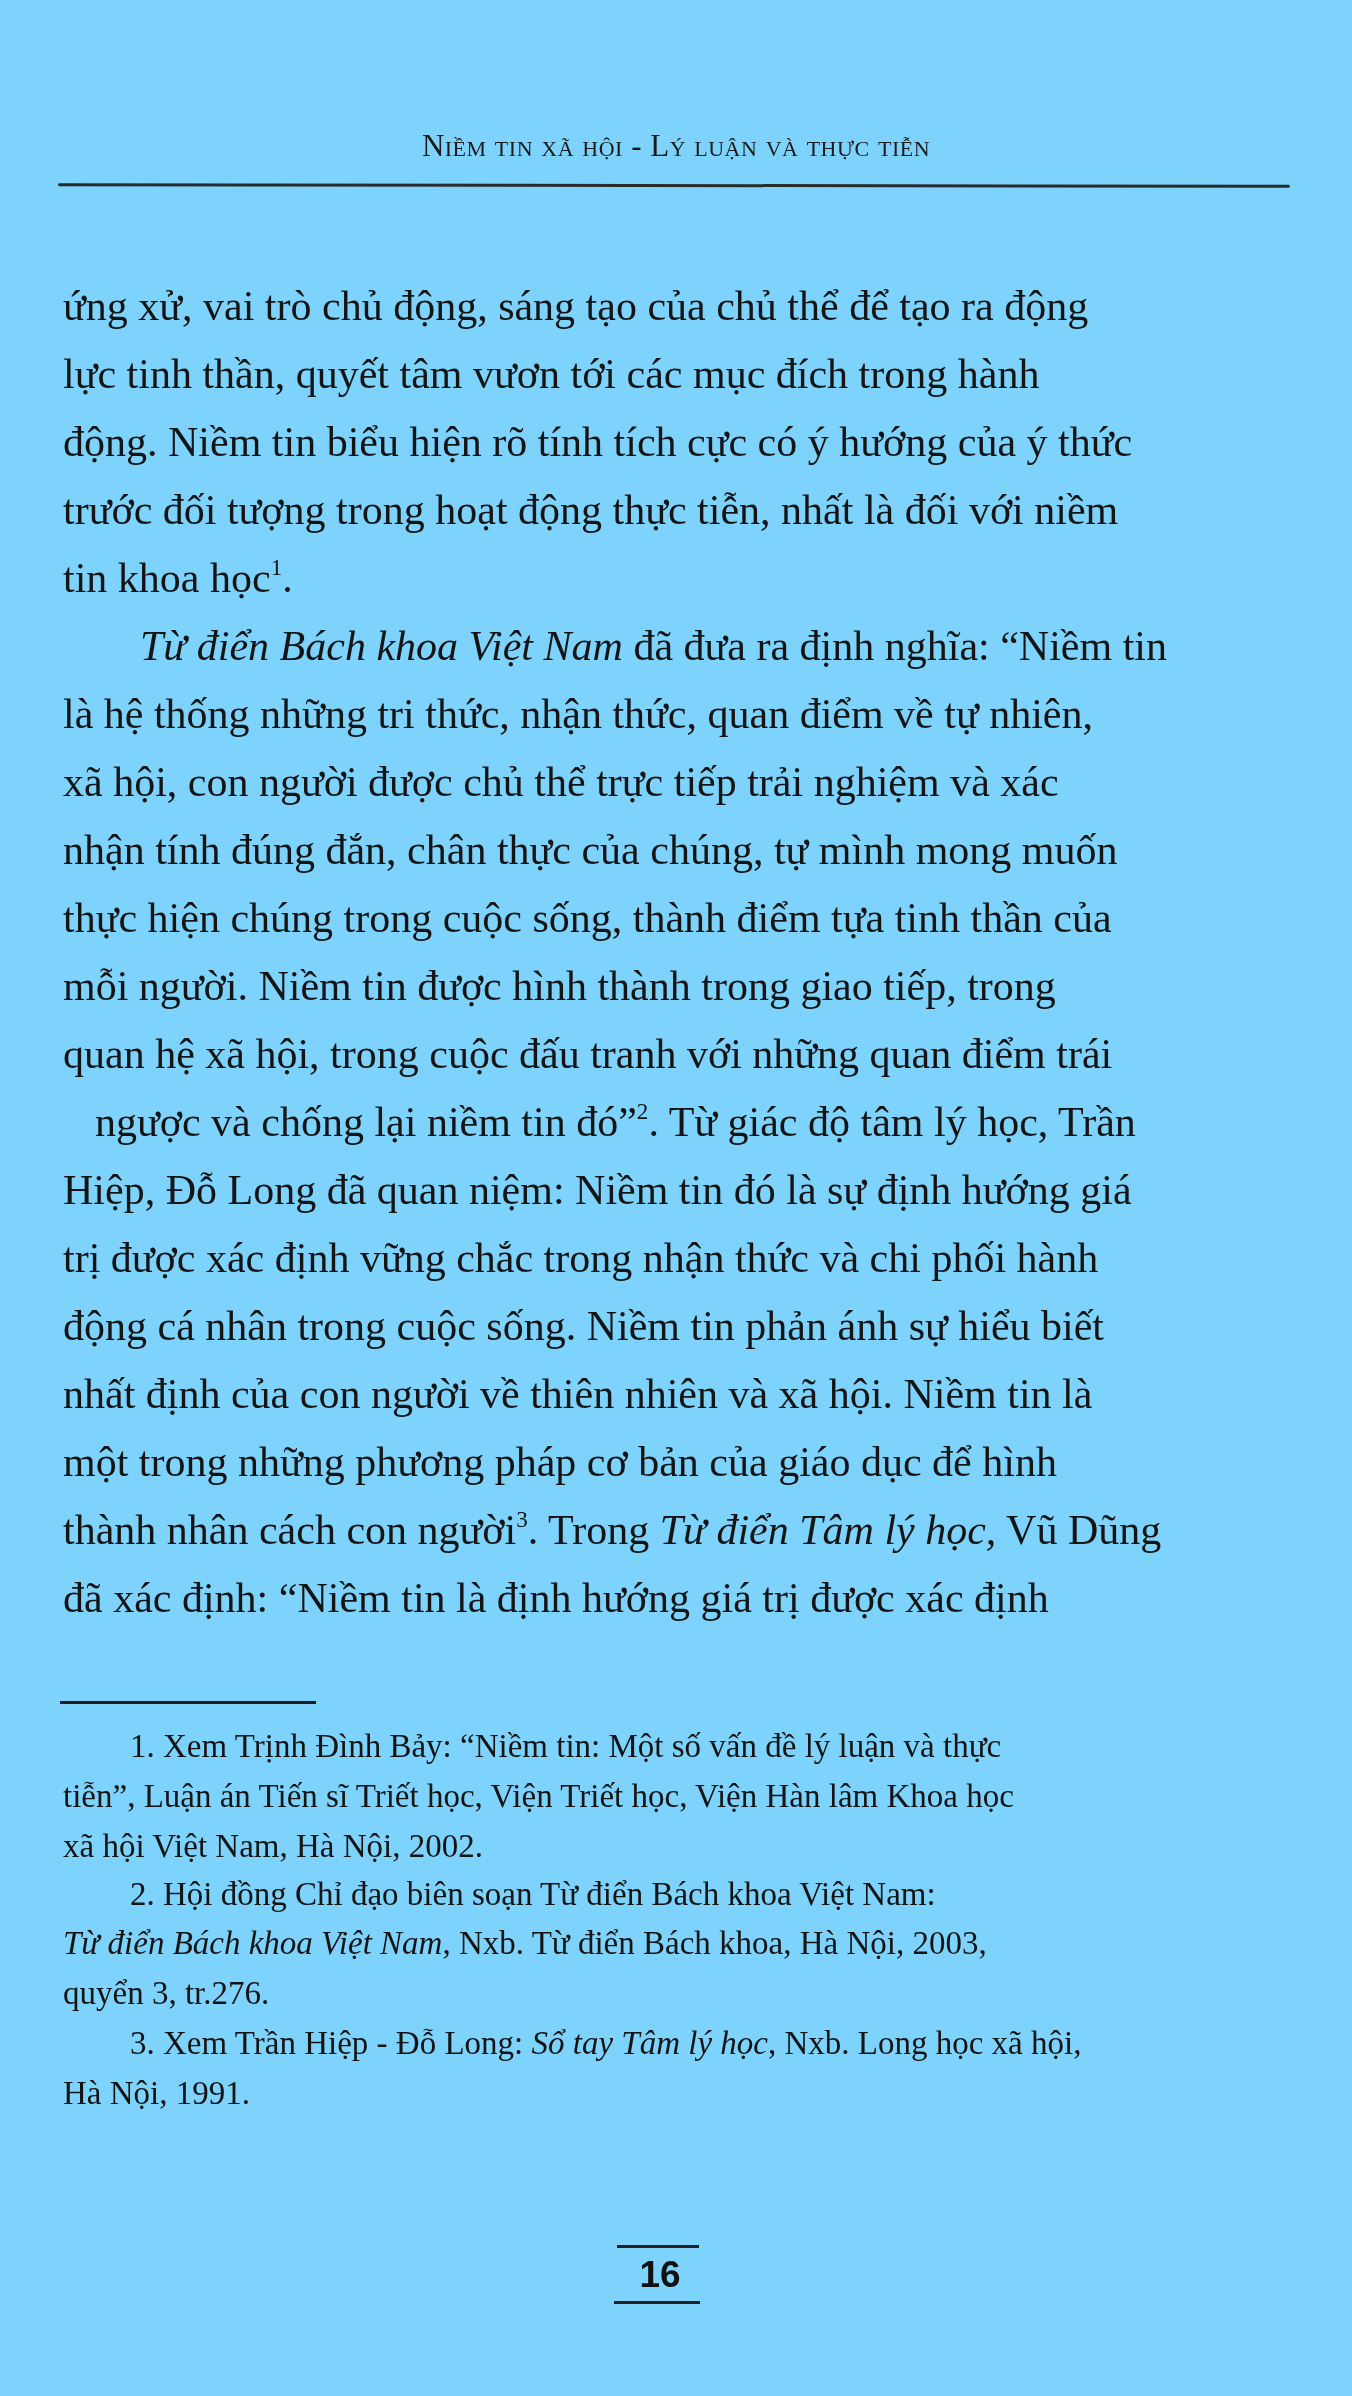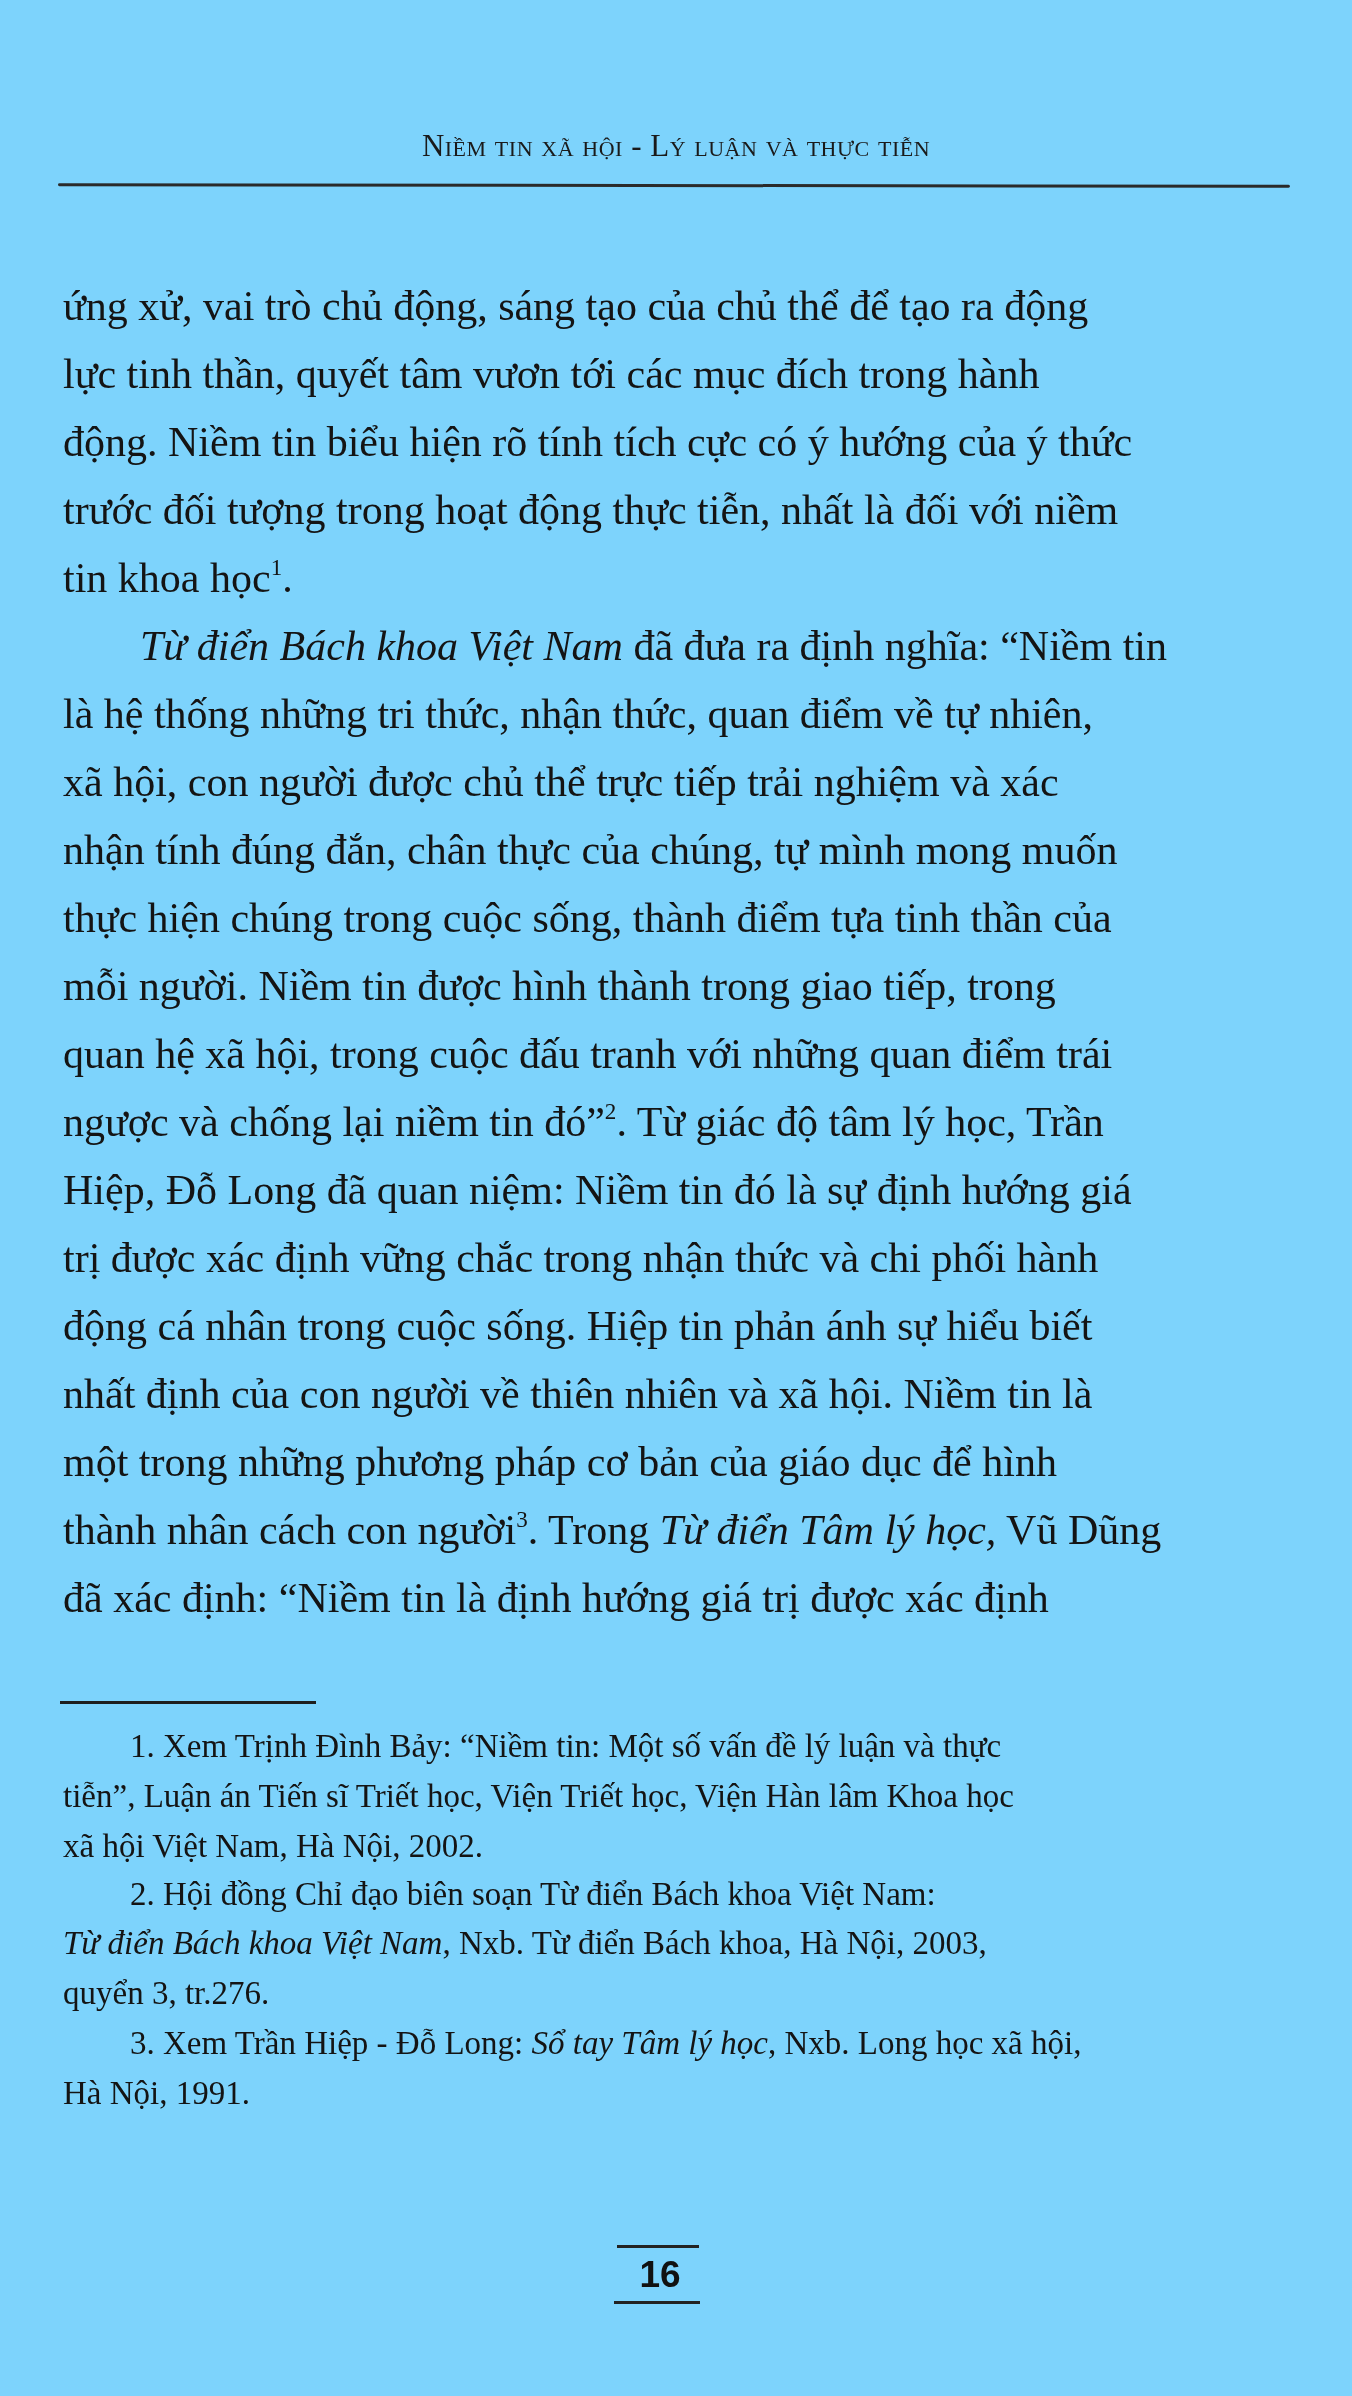--- a/index.html
+++ b/index.html
@@ -54,24 +54,24 @@
   <div class="line" style="top: 417px; word-spacing: 0px; text-align: left; text-align-last: left;"><span style="white-space: nowrap;">động. Niềm tin biểu hiện rõ tính tích cực có ý hướng của ý thức</span></div>
   <div class="line last" style="top:553px"><span>tin khoa học</span><sup>1</sup><span>.</span></div>
 
   <div class="line indent" style="top: 621px; word-spacing: 0.00130208px; text-align: left; text-align-last: left;"><span style="white-space: nowrap;"><i>Từ điển Bách khoa Việt Nam</i><span> đã đưa ra định nghĩa: “Niềm tin</span></span></div>
   <div class="line" style="top: 689px; word-spacing: 0px; text-align: right; text-align-last: left;"><span style="white-space: nowrap;">là hệ thống những tri thức, nhận thức, quan điểm về tự nhiên,</span></div>
   <div class="line" style="top: 757px; word-spacing: 0px; text-align: left; text-align-last: left;"><span style="white-space: nowrap;">xã hội, con người được chủ thể trực tiếp trải nghiệm và xác</span></div>
   <div class="line" style="top: 825px; word-spacing: 0px; text-align: right; text-align-last: left;"><span style="white-space: nowrap;">nhận tính đúng đắn, chân thực của chúng, tự mình mong muốn</span></div>
   <div class="line" style="top: 893px; word-spacing: 0px; text-align: left; text-align-last: left;"><span style="white-space: nowrap;">thực hiện chúng trong cuộc sống, thành điểm tựa tinh thần của</span></div>
   <div class="line" style="top: 961px; word-spacing: 0px; text-align: left; text-align-last: left;"><span style="white-space: nowrap;">mỗi người. Niềm tin được hình thành trong giao tiếp, trong</span></div>
   <div class="line" style="top: 1029px; word-spacing: 0px; text-align: left; text-align-last: left;"><span style="white-space: nowrap;">quan hệ xã hội, trong cuộc đấu tranh với những quan điểm trái</span></div>
-  <div class="line" style="top: 1097px; word-spacing: 0px; text-align: left; text-align-last: left;"><span style="white-space: nowrap;"><span>ngược và chống lại niềm tin đó”</span><sup>2</sup><span>. Từ giác độ tâm lý học, Trần</span></span></div>
+  <div class="line" style="top: 1097px; word-spacing: 0px; text-align: left; text-align-last: left;"><span style="white-space: nowrap; margin-left: 32px;"><span>ngược và chống lại niềm tin đó”</span><sup>2</sup><span>. Từ giác độ tâm lý học, Trần</span></span></div>
   <div class="line" style="top: 1165px; word-spacing: 0px; text-align: left; text-align-last: left;"><span style="white-space: nowrap;">Hiệp, Đỗ Long đã quan niệm: Niềm tin đó là sự định hướng giá</span></div>
   <div class="line" style="top: 1233px; word-spacing: 0px; text-align: left; text-align-last: left;"><span style="white-space: nowrap;">trị được xác định vững chắc trong nhận thức và chi phối hành</span></div>
-  <div class="line" style="top: 1301px; word-spacing: 0px; text-align: left; text-align-last: left;"><span style="white-space: nowrap;">động cá nhân trong cuộc sống. Hiệp tin phản ánh sự hiểu biết</span></div>
+  <div class="line" style="top: 1301px; word-spacing: 0px; text-align: left; text-align-last: left;"><span style="white-space: nowrap;">động cá nhân trong cuộc sống. Niềm tin phản ánh sự hiểu biết</span></div>
   <div class="line" style="top: 1369px; word-spacing: 0px; text-align: left; text-align-last: left;"><span style="white-space: nowrap;">nhất định của con người về thiên nhiên và xã hội. Niềm tin là</span></div>
   <div class="line" style="top: 1437px; word-spacing: 0px; text-align: left; text-align-last: left;"><span style="white-space: nowrap;">một trong những phương pháp cơ bản của giáo dục để hình</span></div>
   <div class="line" style="top: 1505px; word-spacing: 0px; text-align: left; text-align-last: left;"><span style="white-space: nowrap;"><span>thành nhân cách con người</span><sup>3</sup><span>. Trong </span><i>Từ điển Tâm lý học,</i><span> Vũ Dũng</span></span></div>
   <div class="line" style="top: 1573px; word-spacing: 0px; text-align: left; text-align-last: left;"><span style="white-space: nowrap;">đã xác định: “Niềm tin là định hướng giá trị được xác định</span></div>
 
   <div class="fn-rule"></div>
 
   <div class="fn indent" style="top: 1726px; word-spacing: -0.00111607px; text-align: left; text-align-last: left;"><span style="white-space: nowrap;"><span>1.</span> <span>Xem Trịnh Đình Bảy: “Niềm tin: Một số vấn đề lý luận và thực</span></span></div>
   <div class="fn" style="top: 1776px; word-spacing: 0px; text-align: left; text-align-last: left;"><span style="white-space: nowrap;">tiễn”, Luận án Tiến sĩ Triết học, Viện Triết học, Viện Hàn lâm Khoa học</span></div>
   <div class="fn last" style="top:1826px"><span>xã hội Việt Nam, Hà Nội, 2002.</span></div>

